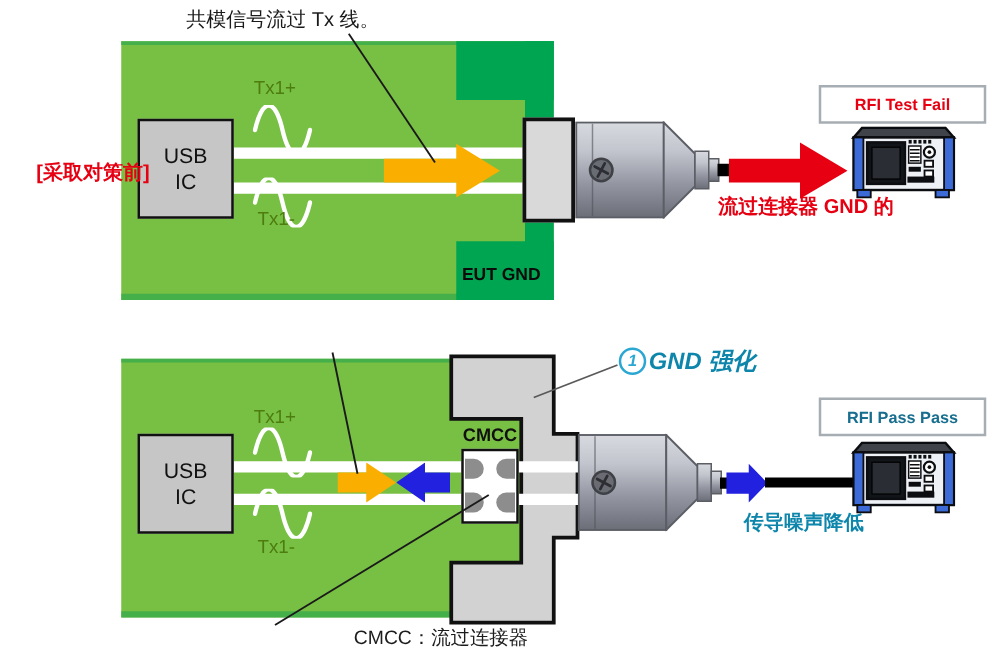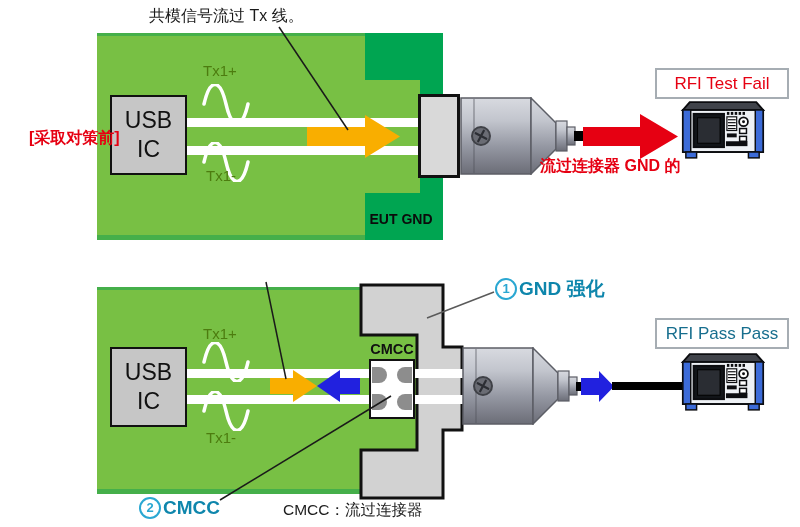--- a/index.html
+++ b/index.html
@@ -10,37 +10,37 @@
   
   .pcb{position:absolute;left:97px;width:346px;height:207px;background:var(--pcb-green);}
   .pcb::before{content:"";position:absolute;left:0;top:0;width:100%;height:3px;background:var(--pcb-edge);opacity:.85;}
   .pcb::after{content:"";position:absolute;left:0;bottom:0;width:100%;height:5px;background:var(--pcb-edge);opacity:.85;}
   .gnd-block{position:absolute;background:var(--gnd-green);}
   .gnd-label{position:absolute;left:365px;top:211px;width:72px;text-align:center;
     font-size:14px;font-weight:700;color:#0b0b0b;}
   
   .chip{position:absolute;width:77px;height:80px;background:#c6c6c6;border:2.5px solid #111;
     box-sizing:border-box;display:flex;flex-direction:column;align-items:center;justify-content:center;
-    font-size:23px;line-height:1.25;color:#111;}
+    font-size:17px;line-height:1.25;color:#111;}
   
   .trace{position:absolute;height:9px;background:#fff;}
   
   .side-label{position:absolute;left:1px;width:96px;font-size:16px;font-weight:700;white-space:nowrap;padding-left:28px;}
   .side-label.red{color:var(--red);}
   .side-label.teal{color:var(--teal-label);}
   
   .annotation{position:absolute;font-size:16px;color:#1a1a1a;white-space:nowrap;}
   .sig-label{position:absolute;font-size:15px;color:#4d7c0f;white-space:nowrap;}
   
   .badge{position:absolute;left:655px;width:134px;height:31px;background:#fff;border:2px solid #a6adb3;
     box-sizing:border-box;display:flex;align-items:center;justify-content:center;
-    font-size:17px;font-weight:400;white-space:nowrap;}
+    font-size:13px;font-weight:700;white-space:nowrap;}
   .badge.fail{color:var(--red);}
   .badge.pass{color:var(--teal-pass);}
-  .caption{position:absolute;font-weight:700;font-size:16px;text-align:left;line-height:1.2;white-space:nowrap;}
+  .caption{position:absolute;font-weight:700;font-size:16px;text-align:right;line-height:1.2;white-space:nowrap;}
   .caption.red{color:var(--red);}
   .caption.teal{color:var(--teal);}
   .callout{position:absolute;font-size:19px;font-weight:700;color:var(--teal);white-space:nowrap;}
   .circ-num{display:inline-block;width:18px;height:18px;border:2px solid var(--teal-bright);border-radius:50%;
     line-height:18px;text-align:center;font-size:13px;color:var(--teal-bright);vertical-align:2px;margin-right:2px;font-weight:700;}
   .footnote{position:absolute;font-size:15.5px;font-weight:500;color:#1c1c1c;white-space:nowrap;}
   
   .mount{position:absolute;background:#d9d9d9;border:3px solid #111;box-sizing:border-box;}
   .cable{position:absolute;background:#000;}
   
@@ -213,27 +213,25 @@
   <svg class="icon" style="left:581px;top:370px;" width="33" height="33">
     <polygon points="0,8 18,8 18,1 33,16.5 18,32 18,25 0,25" fill="#2121df"></polygon>
   </svg>
   <div class="cable" style="left:612px;top:382px;width:74px;height:8px;"></div>
 
   <svg class="icon" style="left:679px;top:353px;" width="88" height="59">
       <use href="#analyzer"></use>
     </svg>
   <div class="badge pass" style="top:318px;">RFI Pass Pass</div>
 
-
-
-  <div class="callout" style="left:495px;top:276px;">
+  <div class="caption teal" style="left:551px;top:409px;width:140px;">传导噪声降低</div>
+
+
+  <div class="callout" style="left:495px;top:276px;font-style:italic;">
     <span class="circ-num">1</span><span>GND 强化</span>
-  </div>
-  <div class="callout" style="left:139px;top:497px;">
-    <span class="circ-num">2</span><span>CMCC</span>
   </div>
   <div class="footnote" style="left:283px;top:500px;">CMCC：流过连接器</div>
 
   <svg class="icon" style="left:0;top:0;pointer-events:none;" width="800" height="527">
     <line x1="279" y1="27" x2="348" y2="130" stroke="#1a1a1a" stroke-width="1.5"></line>
     <line x1="266" y1="282" x2="286" y2="379" stroke="#1a1a1a" stroke-width="1.5"></line>
     <line x1="494" y1="292" x2="427" y2="318" stroke="#5a5a5a" stroke-width="1.5"></line>
     <line x1="220" y1="500" x2="391" y2="396" stroke="#1a1a1a" stroke-width="1.5"></line>
   </svg>
 

